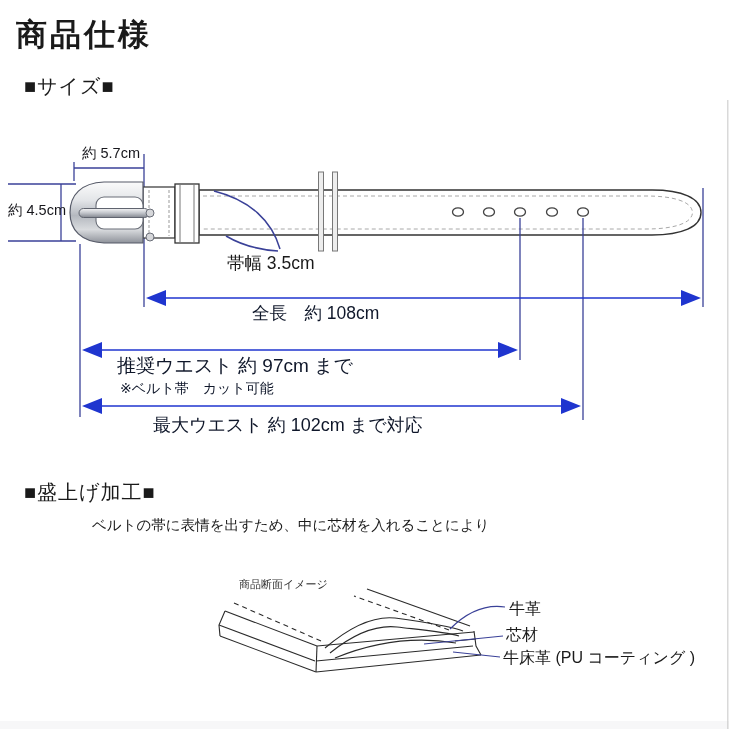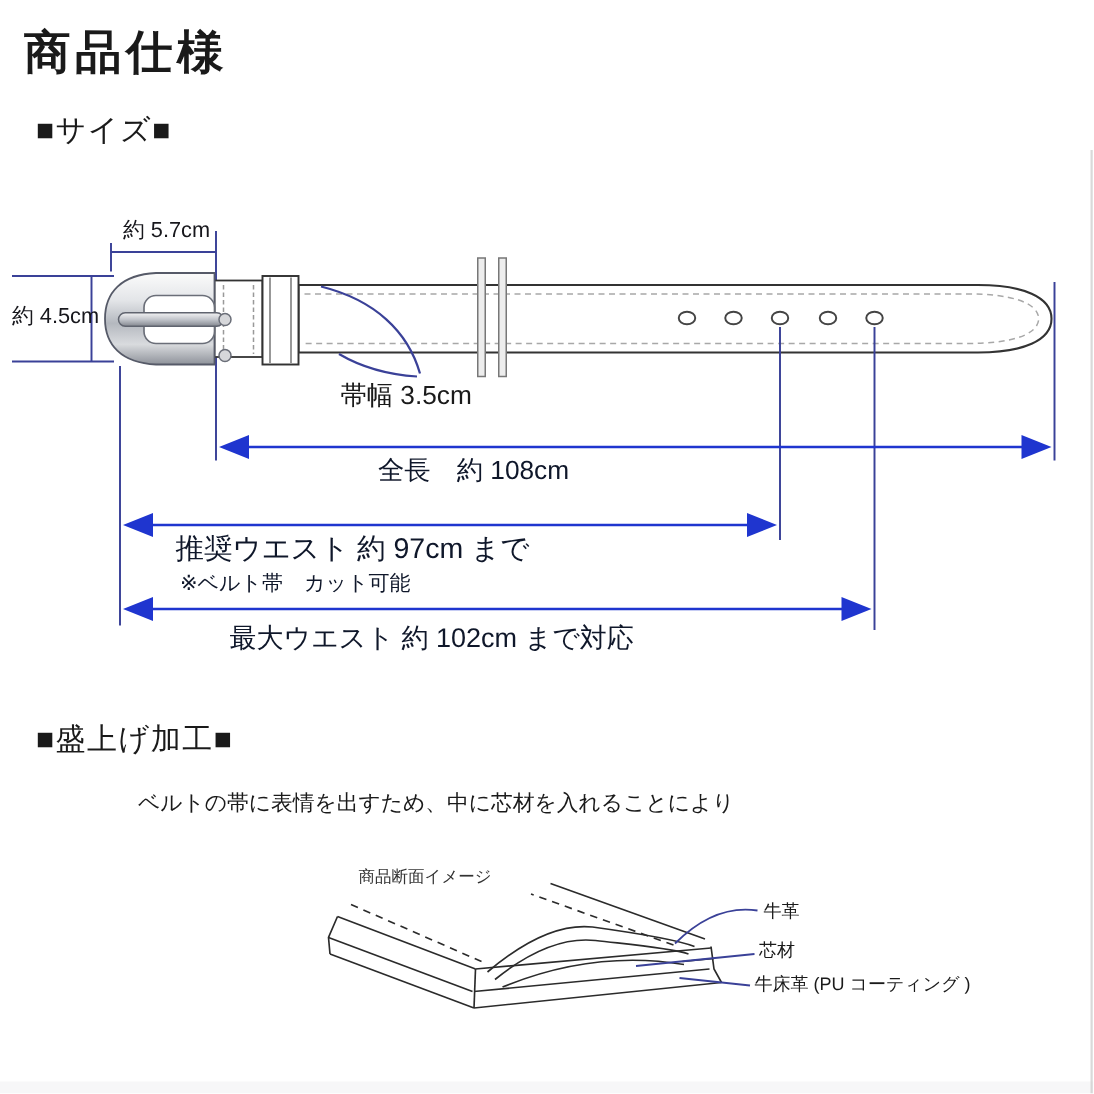--- a/index.html
+++ b/index.html
@@ -8,23 +8,23 @@
     font-family:"Liberation Sans","DejaVu Sans",sans-serif;color:#1a1a1a;
   }
   .abs{position:absolute;white-space:nowrap;}
   #stage{position:absolute;left:0;top:0;width:729px;height:729px;}
   .page-title{font-size:31px;font-weight:600;letter-spacing:3px;}
   .section-heading{font-size:20px;font-weight:500;letter-spacing:1px;}
   .dim-label{font-size:14.5px;color:#17171c;}
   .holes-label{font-size:16px;text-align:center;line-height:19px;}
   .strapw-label{font-size:17.5px;}
   .measure-label{color:#0f172a;}
-  .para{font-size:14.5px;line-height:28px;white-space:nowrap;margin-top:11px;}
+  .para{font-size:14.5px;line-height:28px;white-space:nowrap;}
   .caption{font-size:11px;color:#333;}
-  .layer-label{font-size:12px;}
+  .layer-label{font-size:16px;}
   svg{position:absolute;left:0;top:0;}
 </style>
 </head>
 <body>
 
 <svg id="stage" width="729" height="729" viewBox="0 0 729 729">
   <defs>
     <linearGradient id="buckleGrad" x1="0" y1="0" x2="0" y2="1">
       <stop offset="0" stop-color="#fbfbfb"></stop>
       <stop offset="0.3" stop-color="#e3e5e8"></stop>

